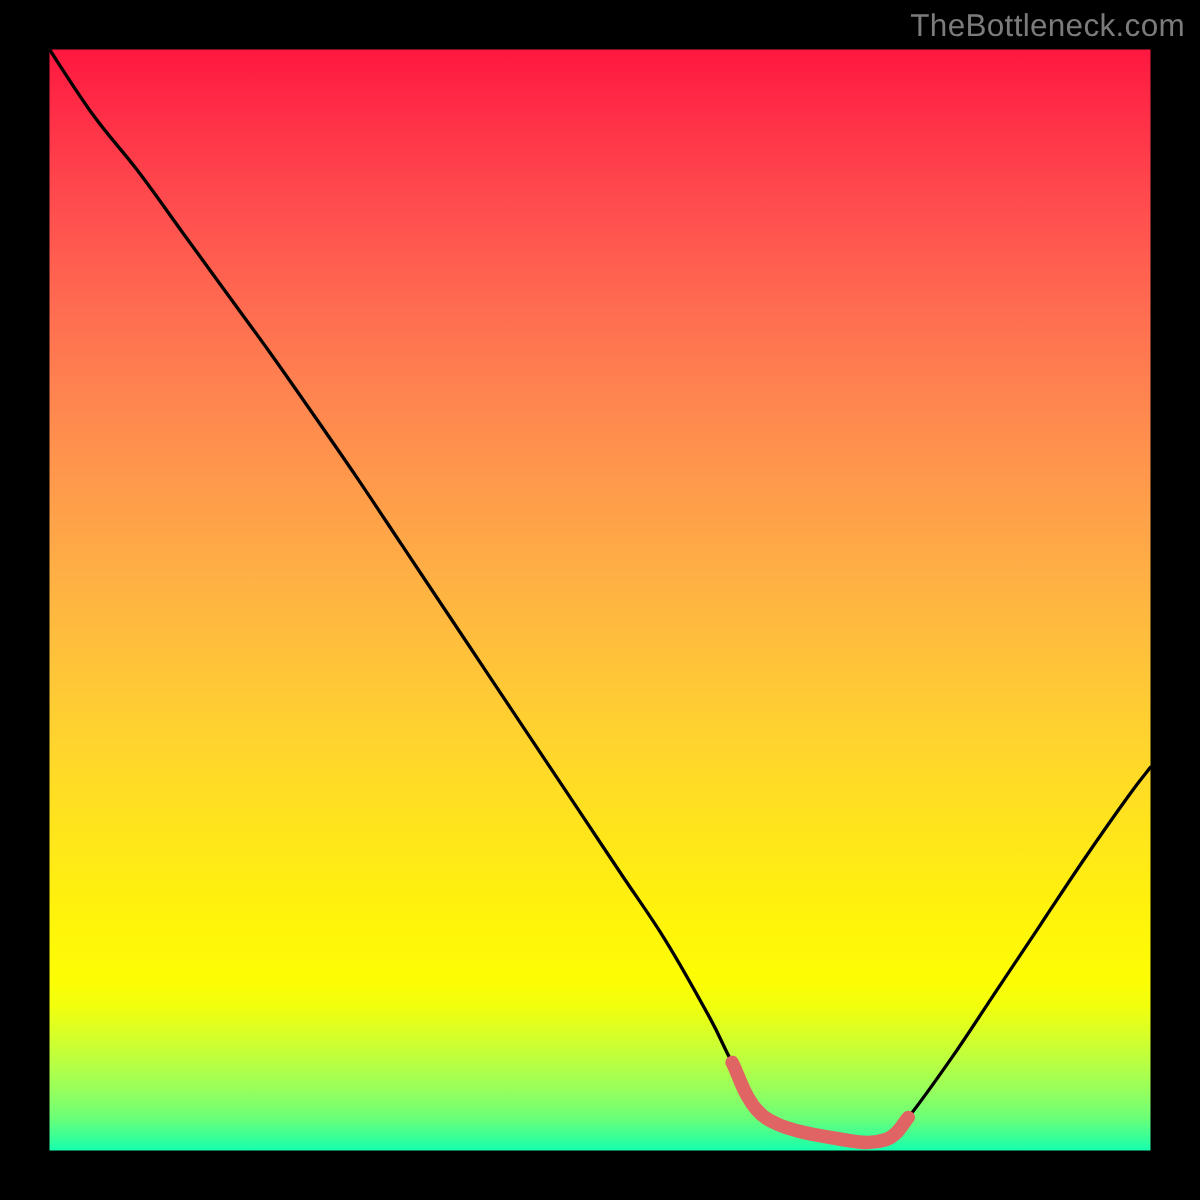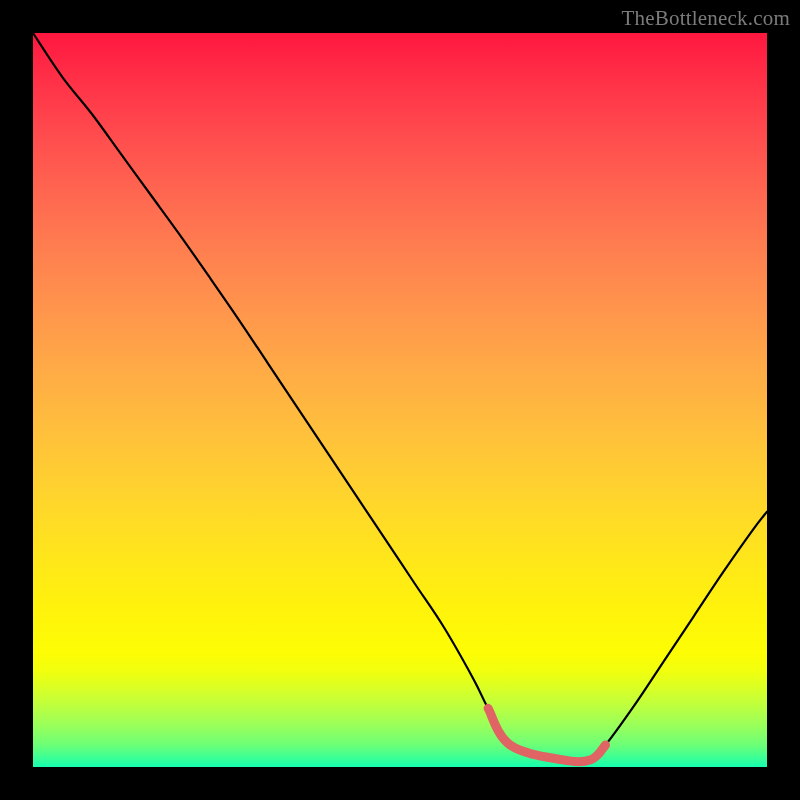--- a/index.html
+++ b/index.html
@@ -8,21 +8,20 @@
     width: 800px;
     height: 800px;
     background: #000000;
     overflow: hidden;
     font-family: Arial, Helvetica, sans-serif;
   }
   .chart-container {
     position: relative;
     width: 800px;
     height: 712px;
-    font-family: Liberation Serif, serif;
   }
   .plot-area {
     position: absolute;
     left: 33px;
     top: 33px;
     width: 734px;
     height: 734px;
     background: linear-gradient(to bottom,
       #ff173f 0%,
       #ff2f47 6%,

